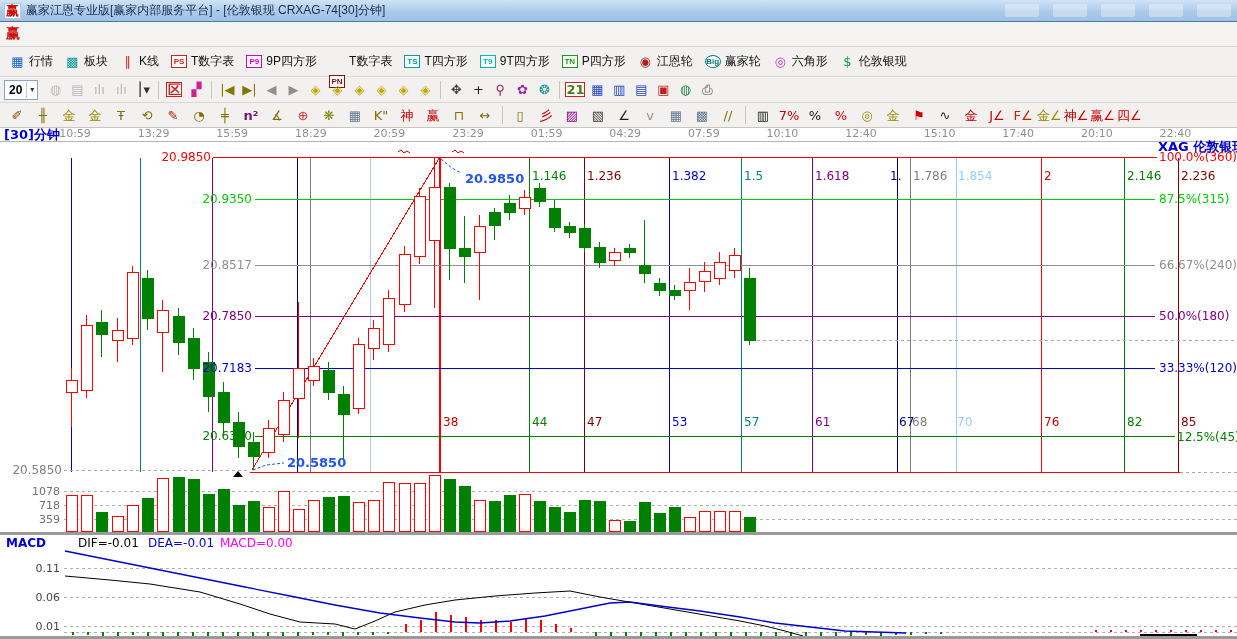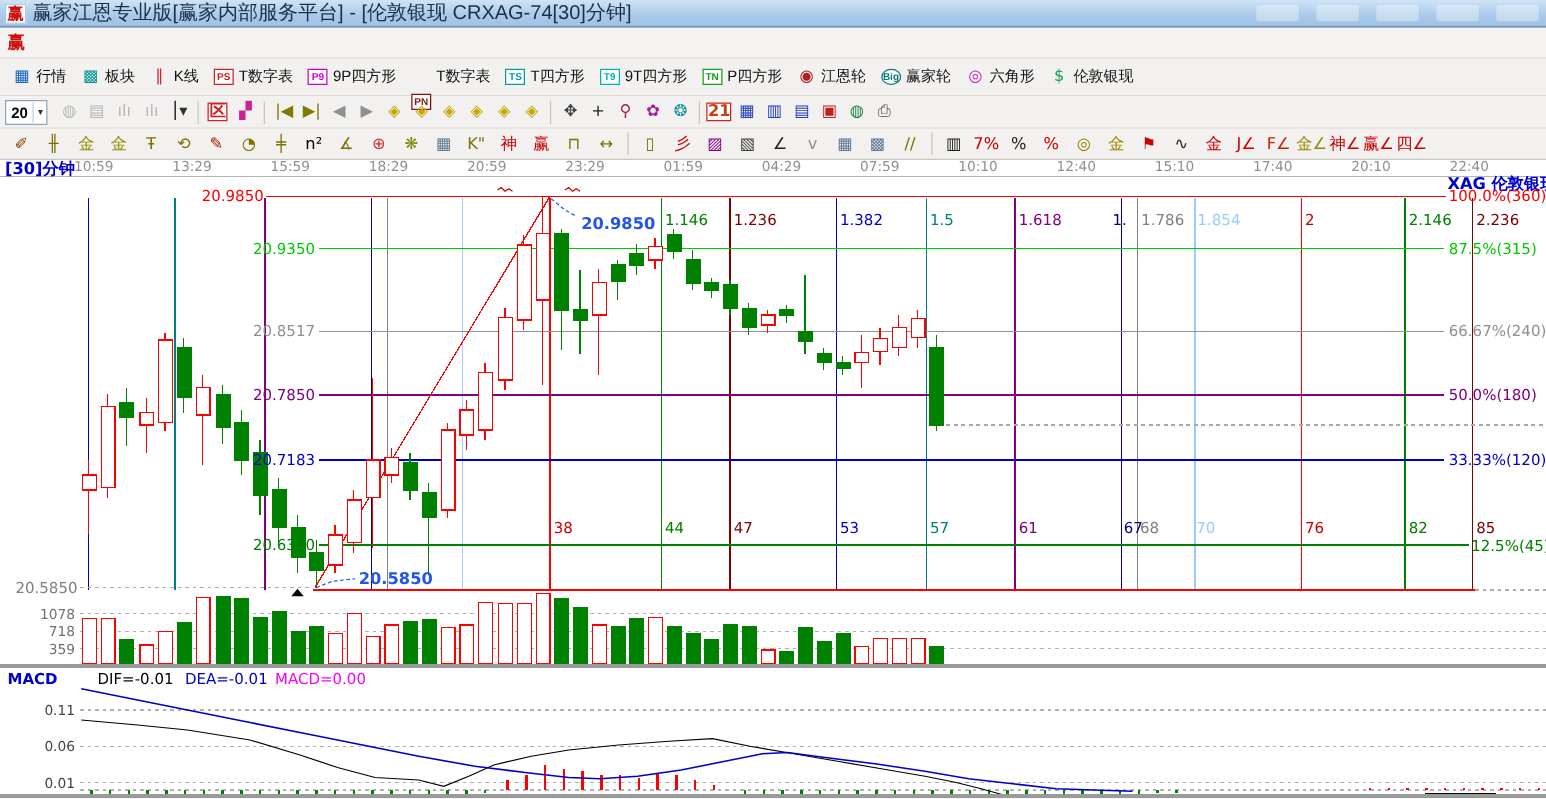--- a/index.html
+++ b/index.html
@@ -1,20 +1,20 @@
 <!DOCTYPE html>
 <html><head>
 <meta charset="utf-8">
 <style>
   html,body{margin:0;padding:0;background:#e8e8e8;font-family:"Liberation Sans","DejaVu Sans",sans-serif;}
   #app{position:relative;width:1237px;height:639px;background:#fff;overflow:hidden;border:0;}
   
   .titlebar{height:22px;background:linear-gradient(to bottom,#cfe3f7,#a9c9e8 60%,#9fc2e4);display:flex;align-items:center;border-bottom:1px solid #4a77a8;box-sizing:border-box;position:relative;}
   .titlebar .logo{color:#cc1111;font-weight:bold;font-size:13px;margin:0 5px 0 4px;background:#fff;border:1px solid #b0c8e0;padding:0 1px;line-height:14px;}
-  .titlebar .title{font-size:16px;color:#1b2f4d;}
+  .titlebar .title{font-size:12px;color:#1b2f4d;}
   .titlebar .tabs{position:absolute;right:6px;top:4px;display:flex;gap:14px;}
   .titlebar .tabs span{display:inline-block;width:34px;height:13px;background:rgba(255,255,255,.35);border-radius:2px;}
   
   .menubar{height:25px;background:#f4f3f1;display:flex;align-items:center;border-bottom:1px solid #d9d6cf;box-sizing:border-box;}
   .menubar .logo{color:#cc1111;font-weight:bold;font-size:14px;margin:0 10px 0 6px;}
   .menubar .mitem{font-size:13px;color:#111;padding:2px 9px;cursor:default;}
   
   .tb{display:flex;align-items:center;background:#f2f1ef;box-sizing:border-box;}
   .tb1{height:30px;border-bottom:1px solid #ddd9d1;padding-left:4px;}
   .tb2{height:26px;border-bottom:1px solid #ddd9d1;padding-left:4px;}
@@ -178,21 +178,21 @@
         <span class="tglyph g" style="color: rgb(160, 32, 96);">⚲</span>
       </span>
       <span class="ticon">
         <span class="tglyph g" style="color: rgb(160, 32, 160);">✿</span>
       </span>
       <span class="ticon">
         <span class="tglyph g" style="color: rgb(16, 144, 144);">❂</span>
       </span>
       <span class="sep"></span>
       <span class="ticon">
-        <span class="tbadge g" style="color: #c2410c; border-color: rgb(208, 32, 32);">21</span>
+        <span class="tbadge g" style="color: #4d7c0f; border-color: rgb(208, 32, 32);">21</span>
       </span>
       <span class="ticon">
         <span class="tglyph g" style="color: rgb(32, 64, 192);">▦</span>
       </span>
       <span class="ticon">
         <span class="tglyph g" style="color: rgb(32, 64, 192);">▥</span>
       </span>
       <span class="ticon">
         <span class="tglyph g" style="color: rgb(32, 64, 192);">▤</span>
       </span>
@@ -228,21 +228,21 @@
       <span class="ticon ticon3">
         <span class="g" style="color: rgb(170, 34, 0);">✎</span>
       </span>
       <span class="ticon ticon3">
         <span class="g" style="color: rgb(128, 112, 0);">◔</span>
       </span>
       <span class="ticon ticon3">
         <span class="g" style="color: rgb(128, 112, 0);">╪</span>
       </span>
       <span class="ticon ticon3">
-        <span class="g" style="color: #000000;">n²</span>
+        <span class="g" style="color: #701a75; font-weight: bold;">n²</span>
       </span>
       <span class="ticon ticon3">
         <span class="g" style="color: rgb(128, 112, 0);">∡</span>
       </span>
       <span class="ticon ticon3">
         <span class="g" style="color: rgb(204, 48, 48);">⊕</span>
       </span>
       <span class="ticon ticon3">
         <span class="g" style="color: rgb(119, 136, 0);">❋</span>
       </span>

